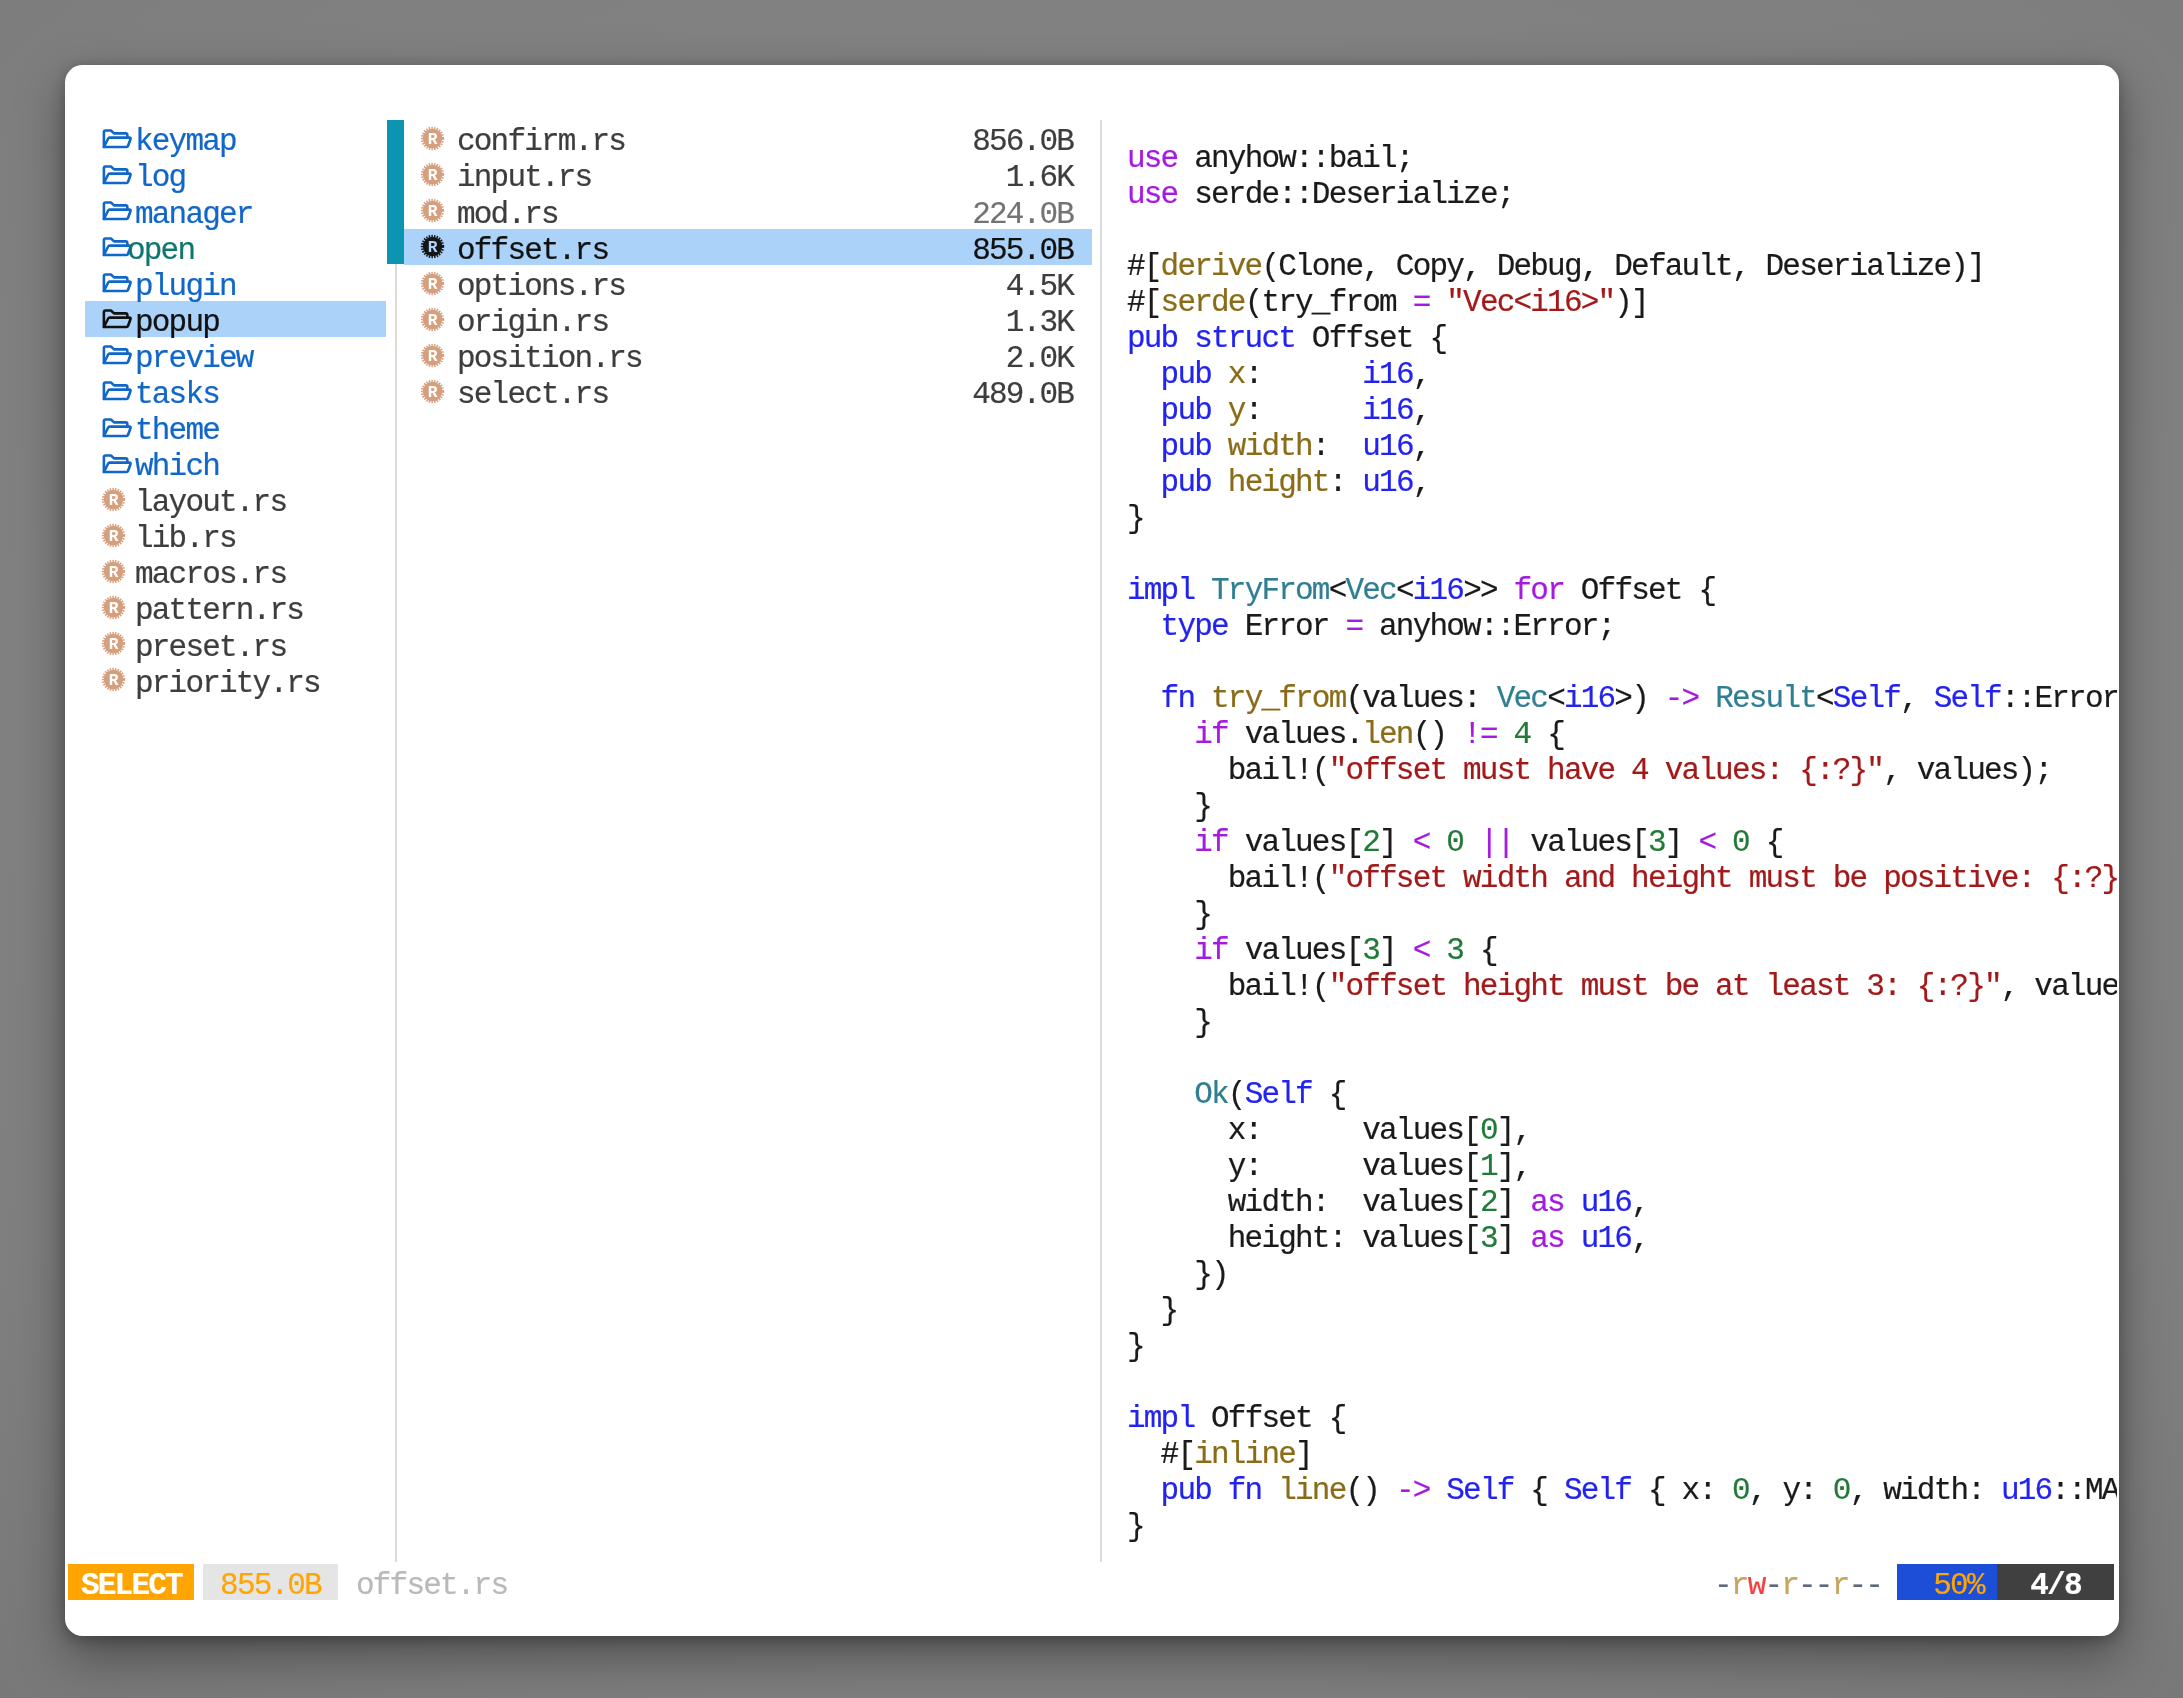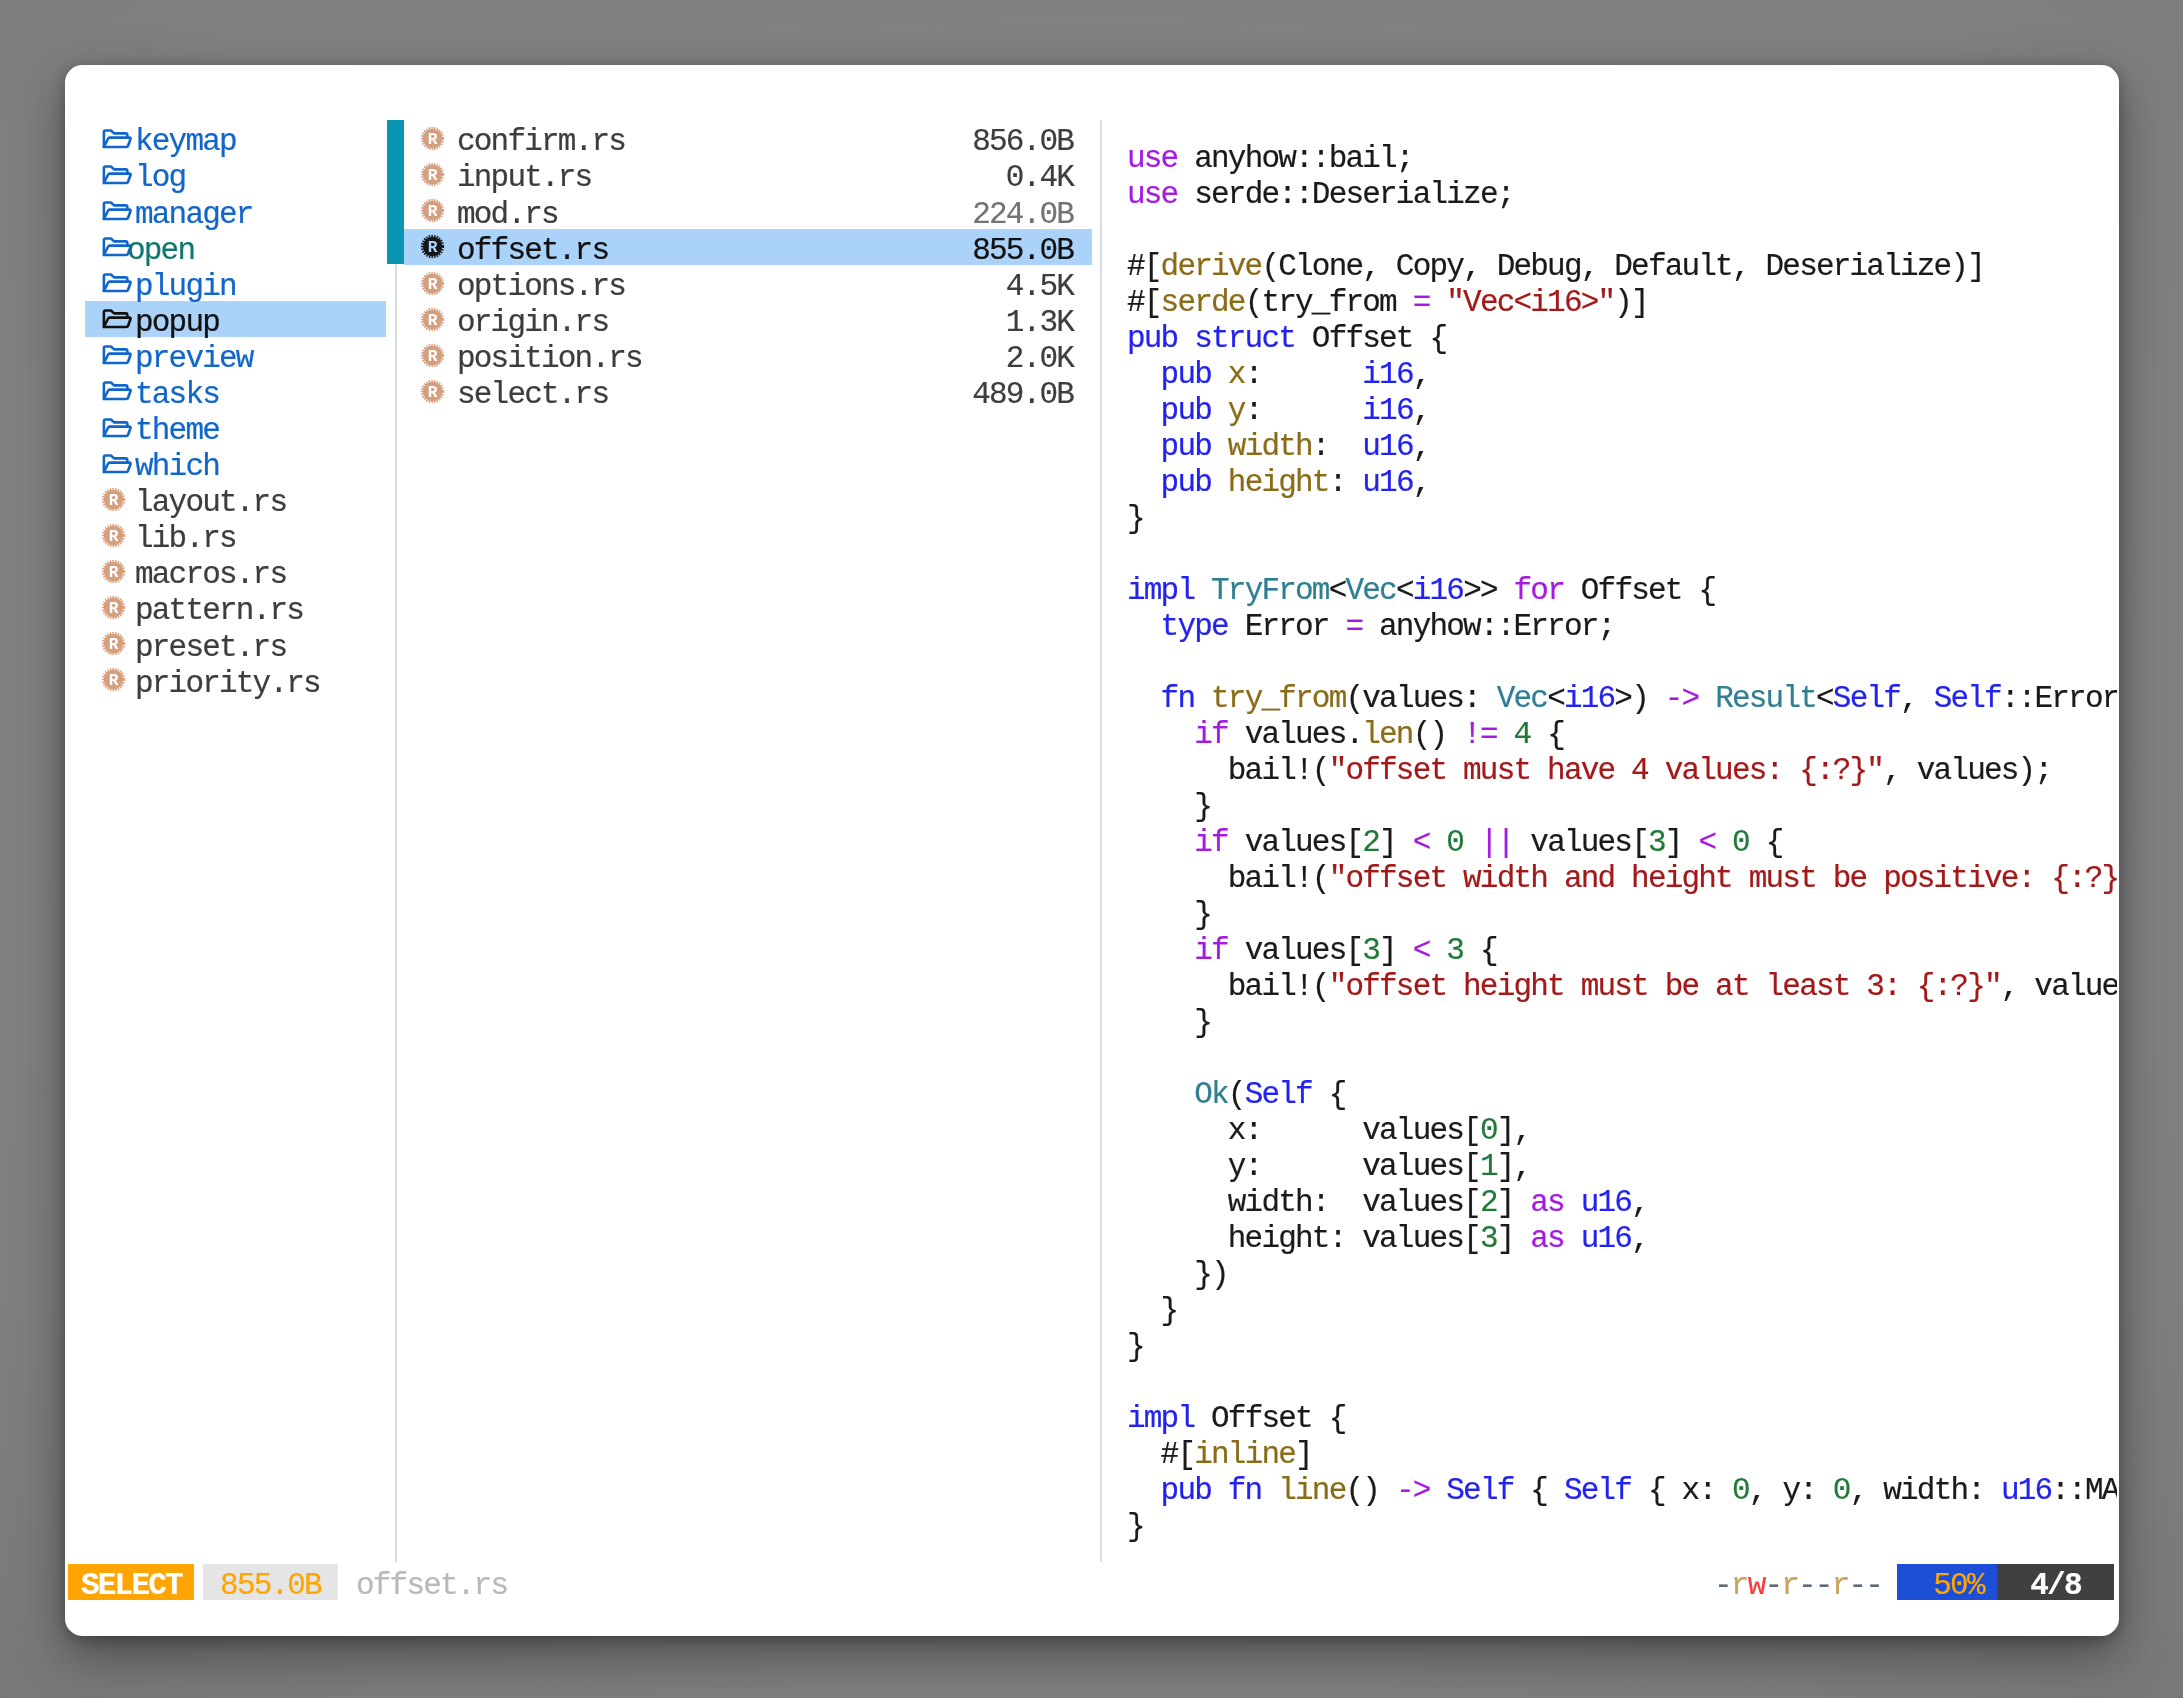--- a/index.html
+++ b/index.html
@@ -135,21 +135,21 @@
         <text x="15.2" y="21.6" font-family="Liberation Mono" font-size="19.5" font-weight="bold" fill="#fff" text-anchor="middle">R</text>
       </svg></div>
 <div class="row" style="left:392px;top:55px;color:#3d3d3d">confirm.rs</div>
 <div class="row" style="right:1046px;top:55px;color:#3d3d3d">856.0B</div>
 <div class="ic" style="left:355px;top:97px"><svg width="25" height="25" viewBox="0 0 30 30">
         <circle cx="15" cy="15" r="12.6" fill="none" stroke="#d59f7e" stroke-width="2.8" stroke-dasharray="1.75 1.45"></circle>
         <circle cx="15" cy="15" r="11.7" fill="#d59f7e"></circle>
         <text x="15.2" y="21.6" font-family="Liberation Mono" font-size="19.5" font-weight="bold" fill="#fff" text-anchor="middle">R</text>
       </svg></div>
 <div class="row" style="left:392px;top:91px;color:#3d3d3d">input.rs</div>
-<div class="row" style="right:1046px;top:91px;color:#3d3d3d">0.4K</div>
+<div class="row" style="right:1046px;top:91px;color:#3d3d3d">1.6K</div>
 <div class="ic" style="left:355px;top:133px"><svg width="25" height="25" viewBox="0 0 30 30">
         <circle cx="15" cy="15" r="12.6" fill="none" stroke="#d59f7e" stroke-width="2.8" stroke-dasharray="1.75 1.45"></circle>
         <circle cx="15" cy="15" r="11.7" fill="#d59f7e"></circle>
         <text x="15.2" y="21.6" font-family="Liberation Mono" font-size="19.5" font-weight="bold" fill="#fff" text-anchor="middle">R</text>
       </svg></div>
 <div class="row" style="left:392px;top:128px;color:#3d3d3d">mod.rs</div>
 <div class="row" style="right:1046px;top:128px;color:#737373">224.0B</div>
 <div class="ic" style="left:355px;top:169px"><svg width="25" height="25" viewBox="0 0 30 30">
         <circle cx="15" cy="15" r="12.6" fill="none" stroke="#151515" stroke-width="2.8" stroke-dasharray="1.75 1.45"></circle>
         <circle cx="15" cy="15" r="11.7" fill="#151515"></circle>

